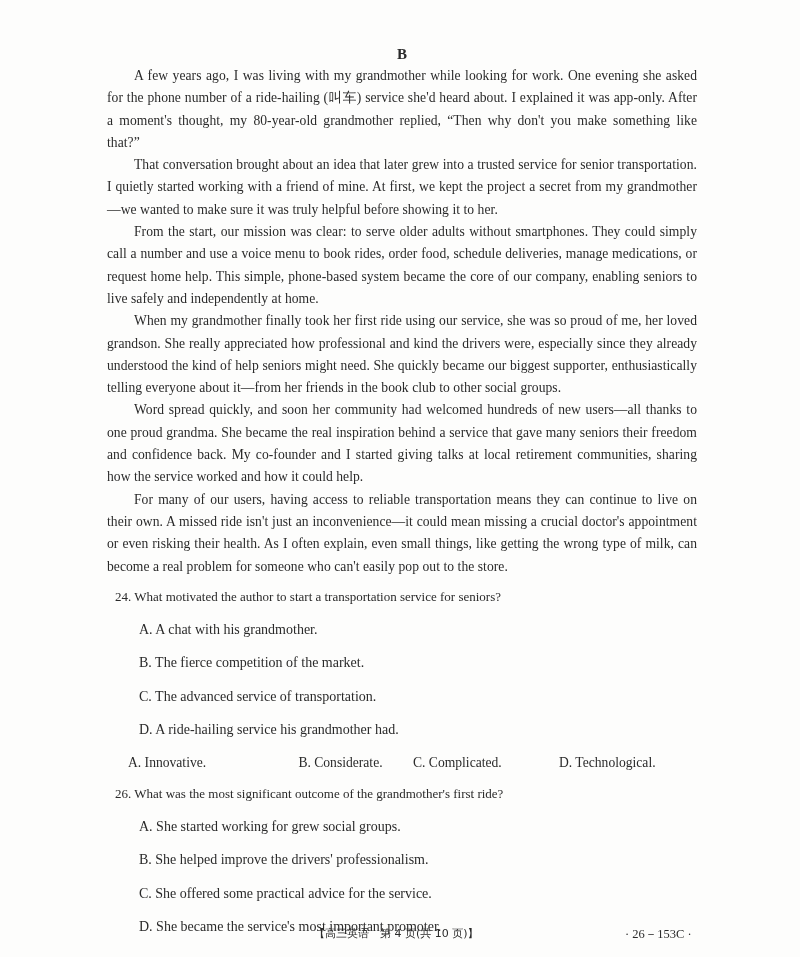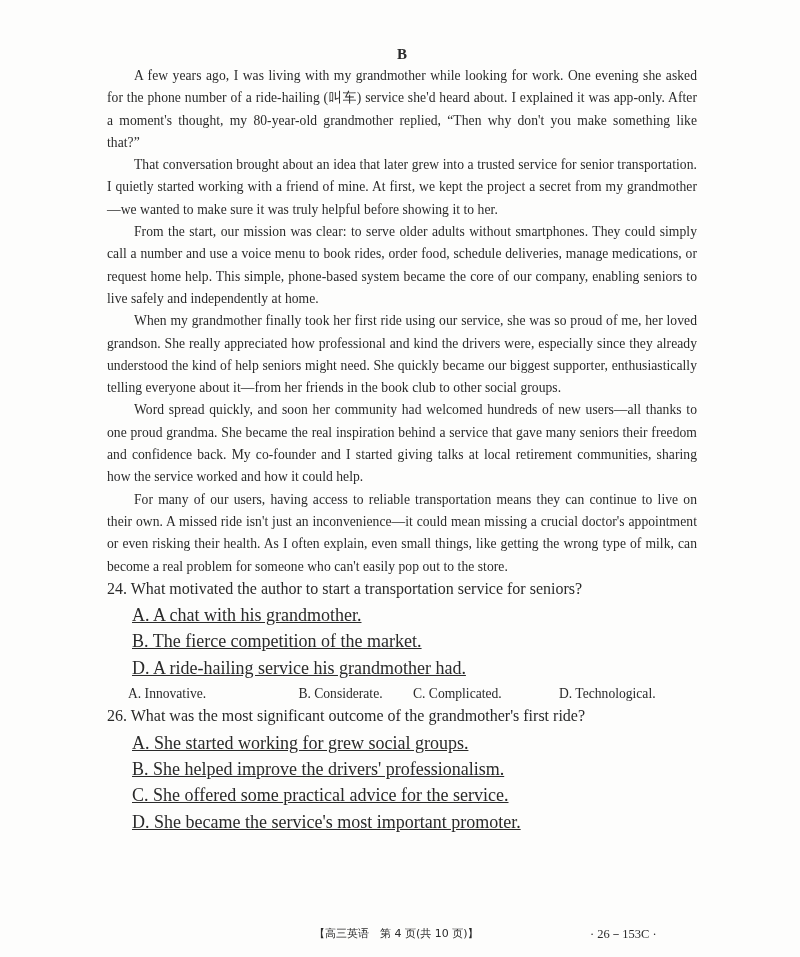--- a/index.html
+++ b/index.html
@@ -4,48 +4,49 @@
 <style>
   html, body { margin: 0; padding: 0; }
   body {
     width: 800px; height: 957px; background: #fdfdfc; overflow: hidden;
     font-family: "Liberation Serif", "DejaVu Serif", serif;
     color: #2a2a2a; position: relative;
   }
   .page { position: absolute; left: 107px; top: 42px; width: 590px; }
   .section-title { text-align: center; font-weight: bold; font-size: 15px; height: 24px; line-height: 24px; margin-bottom: -1px; }
   .para { font-size: 13.6px; line-height: 22.3px; text-align: justify; text-indent: 27px; margin: 0; letter-spacing: 0.05px; }
-  .q { font-size: 16px; line-height: 22.3px; margin: 0; }
-  .opt { font-size: 18px; line-height: 22.3px; padding-left: 21px; margin: 4px; text-decoration: underline; }
+  .q { font-size: 13px; line-height: 22.3px; margin: 8px; }
+  .opt { font-size: 14px; line-height: 22.3px; padding-left: 21px; margin: 11px; }
   .opt-row { display: flex; font-size: 13.6px; line-height: 22.3px; padding-left: 21px; }
   .opt-row span { display: inline-block; }
   .opt-row span:nth-child(1) { width: 140px; }
   .opt-row span:nth-child(2) { width: 145px; text-align: center; }
   .opt-row span:nth-child(3) { width: 146px; }
   .footer { position: absolute; top: 926px; left: 0; width: 800px; font-size: 12.5px; }
   .footer .center { position: absolute; left: 314px; font-family: "DejaVu Sans", sans-serif; font-size: 11px; }
-  .footer .code { position: absolute; left: 590px; font-size: 12.5px; }
+  .footer .code { position: absolute; left: 625px; font-size: 12.5px; }
 </style>
 </head>
 <body>
 
 <div class="page">
   <div class="section-title">B</div>
 
   <p class="para">A few years ago, I was living with my grandmother while looking for work. One evening she asked for the phone number of a ride-hailing (叫车) service she'd heard about. I explained it was app-only. After a moment's thought, my 80-year-old grandmother replied, “Then why don't you make something like that?”</p>
   <p class="para">That conversation brought about an idea that later grew into a trusted service for senior transportation. I quietly started working with a friend of mine. At first, we kept the project a secret from my grandmother—we wanted to make sure it was truly helpful before showing it to her.</p>
   <p class="para">From the start, our mission was clear: to serve older adults without smartphones. They could simply call a number and use a voice menu to book rides, order food, schedule deliveries, manage medications, or request home help. This simple, phone-based system became the core of our company, enabling seniors to live safely and independently at home.</p>
   <p class="para">When my grandmother finally took her first ride using our service, she was so proud of me, her loved grandson. She really appreciated how professional and kind the drivers were, especially since they already understood the kind of help seniors might need. She quickly became our biggest supporter, enthusiastically telling everyone about it—from her friends in the book club to other social groups.</p>
   <p class="para">Word spread quickly, and soon her community had welcomed hundreds of new users—all thanks to one proud grandma. She became the real inspiration behind a service that gave many seniors their freedom and confidence back. My co-founder and I started giving talks at local retirement communities, sharing how the service worked and how it could help.</p>
   <p class="para">For many of our users, having access to reliable transportation means they can continue to live on their own. A missed ride isn't just an inconvenience—it could mean missing a crucial doctor's appointment or even risking their health. As I often explain, even small things, like getting the wrong type of milk, can become a real problem for someone who can't easily pop out to the store.</p>
 
   <div>
     <p class="q">24. What motivated the author to start a transportation service for seniors?</p>
     <p class="opt">A. A chat with his grandmother.</p>
     <p class="opt">B. The fierce competition of the market.</p>
+    <p class="opt">C. The advanced service of transportation.</p>
     <p class="opt">D. A ride-hailing service his grandmother had.</p>
   </div>
 
   <div>
     <div class="opt-row">
       <span>A. Innovative.</span>
       <span>B. Considerate.</span>
       <span>C. Complicated.</span>
       <span>D. Technological.</span>
     </div>

